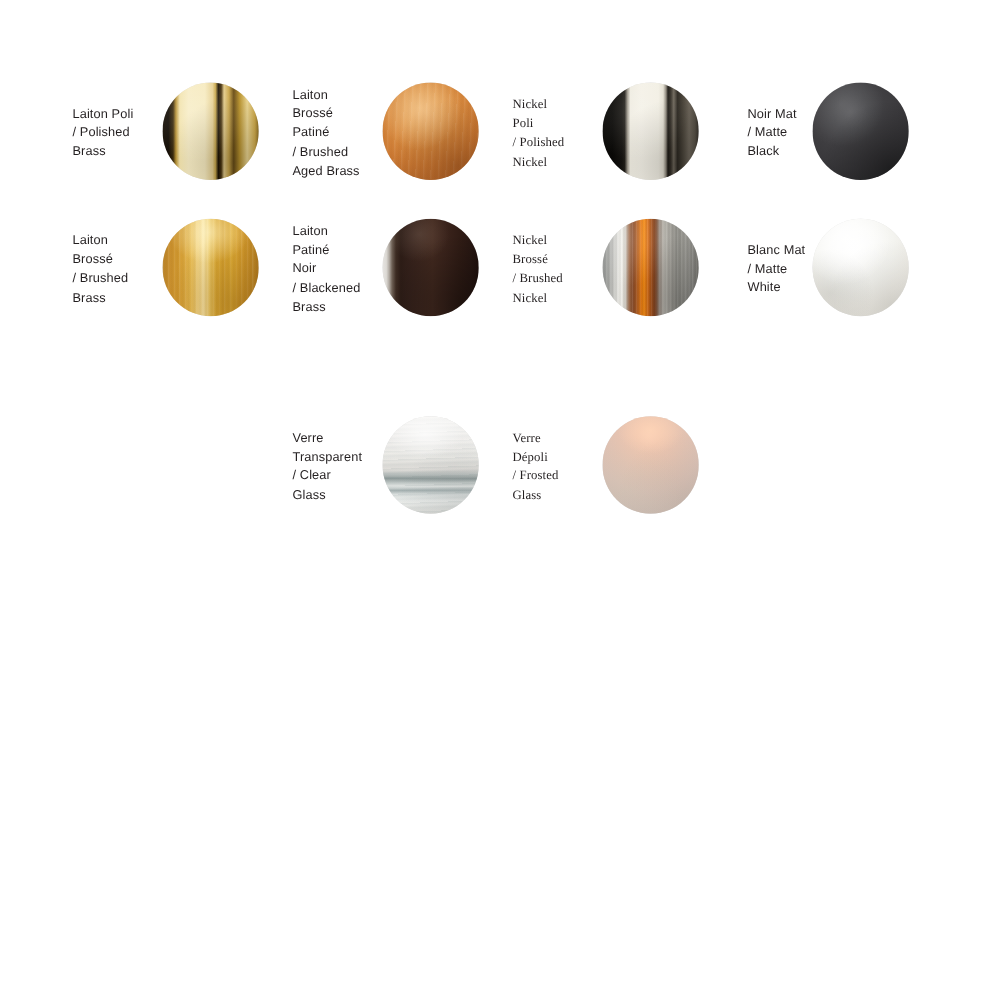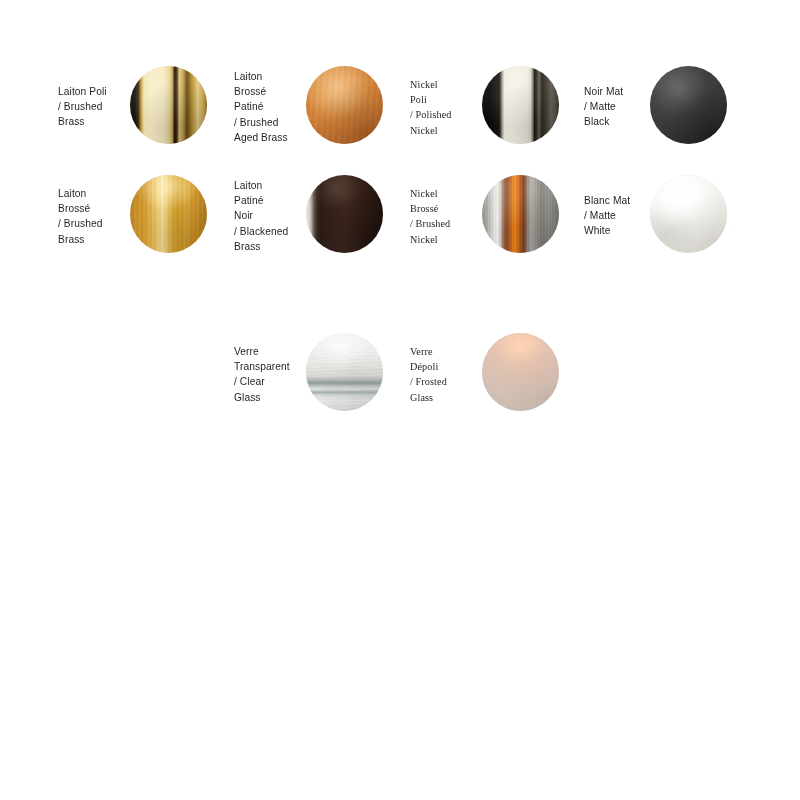--- a/index.html
+++ b/index.html
@@ -54,21 +54,21 @@
     top: 50%;
     transform: translateY(-50%);
     width: 76px;
     font-size: 10.2px;
     line-height: 15.2px;
     letter-spacing: 0.1px;
     color: #231f20;
     white-space: pre-line;
   }
   
-  .col-4 .swatch-label { left: 6px; width: 74px; }
+  .col-4 .swatch-label { left: 20px; width: 74px; }
 
   .swatch-disc {
     position: absolute;
     left: 72px;
     top: 4px;
     width: 77px;
     height: 78px;
     border-radius: 50%;
     overflow: hidden;
     background: #ddd;
@@ -347,21 +347,21 @@
 </style>
 </head>
 <body>
 
 <div id="swatch-board">
 
   <div class="swatch-row row-1">
 
     <div class="swatch-cell col-1">
       <div class="swatch-label">Laiton Poli
-/ Brushed
+/ Polished
 Brass</div>
       <div class="swatch-disc fin-polished-brass">
         <div class="layer base"></div>
         <div class="layer shade"></div>
       </div>
     </div>
 
     <div class="swatch-cell col-2">
       <div class="swatch-label">Laiton
 Brossé

